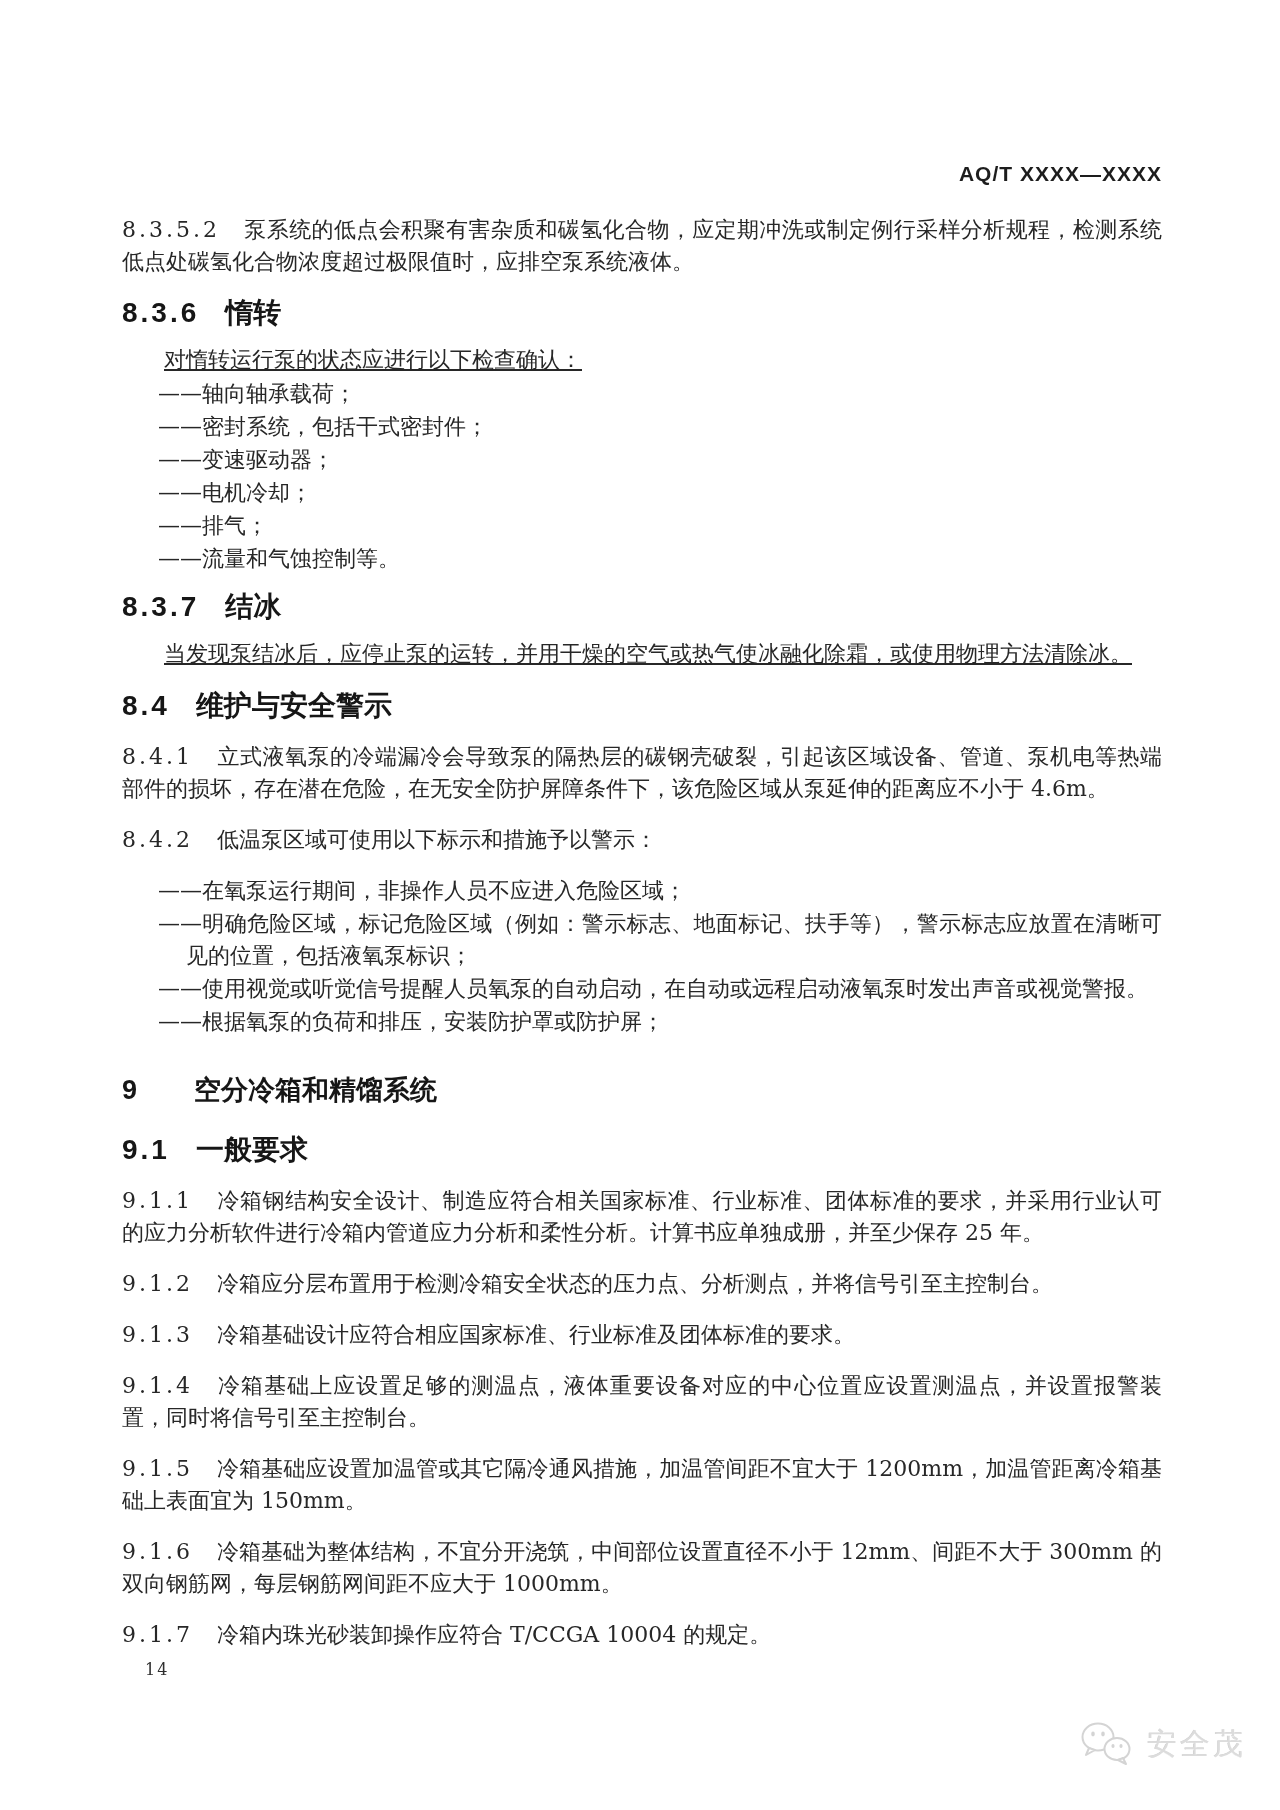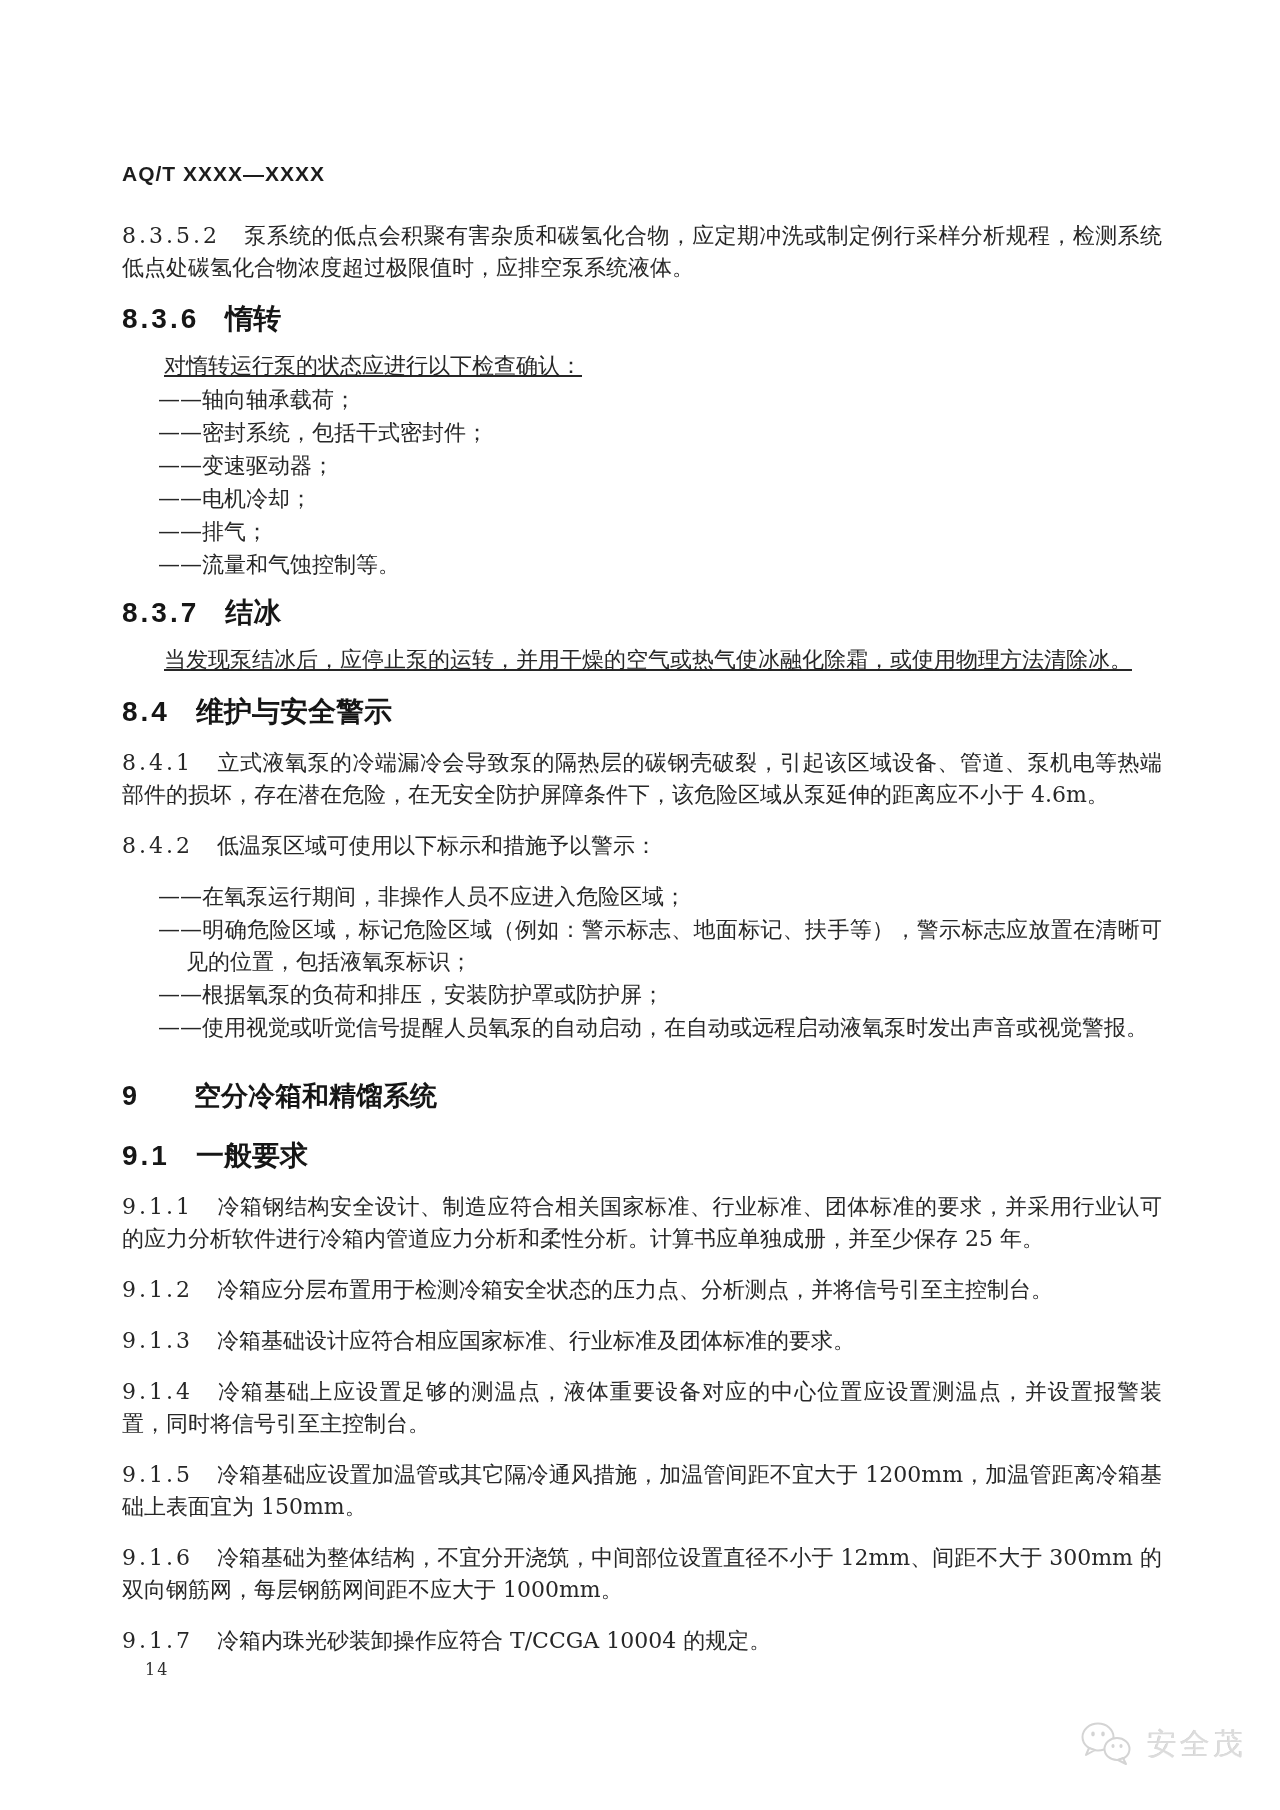--- a/index.html
+++ b/index.html
@@ -18,22 +18,22 @@
     line-height:32px;
     color:#272727;
     text-align:justify;
   }
   .doc-header{
     font-family:"Liberation Sans","DejaVu Sans",sans-serif;
     font-weight:bold;
     font-size:21px;
     letter-spacing:1px;
     color:#1d1d1d;
-    margin-bottom:30px;
-    text-align:left;
+    margin-bottom:24px;
+    text-align:right;
   }
   .doc p{margin:19px 0;}
   p.para{text-indent:42px;margin:2px 0;text-decoration:underline;}
   p.dash{padding-left:64px;text-indent:-28px;margin:1px 0;}
   p.clause .num{letter-spacing:3px;margin-right:24px;white-space:nowrap;}
   .hd{
     font-family:"Liberation Sans","DejaVu Sans",sans-serif;
     font-weight:bold;
     font-size:28px;
     line-height:32px;
@@ -86,22 +86,22 @@
       <p class="dash">——电机冷却；</p>
       <p class="dash">——排气；</p>
       <p class="dash">——流量和气蚀控制等。</p>
       <h3 class="hd hd3"><span class="hd-num">8.3.7</span><span class="hd-title">结冰</span></h3>
       <p class="para">当发现泵结冰后，应停止泵的运转，并用干燥的空气或热气使冰融化除霜，或使用物理方法清除冰。</p>
       <h2 class="hd hd2"><span class="hd-num">8.4</span><span class="hd-title">维护与安全警示</span></h2>
       <p class="clause"><span class="num">8.4.1</span><span class="txt">立式液氧泵的冷端漏冷会导致泵的隔热层的碳钢壳破裂，引起该区域设备、管道、泵机电等热端部件的损坏，存在潜在危险，在无安全防护屏障条件下，该危险区域从泵延伸的距离应不小于 4.6m。</span></p>
       <p class="clause"><span class="num">8.4.2</span><span class="txt">低温泵区域可使用以下标示和措施予以警示：</span></p>
       <p class="dash">——在氧泵运行期间，非操作人员不应进入危险区域；</p>
       <p class="dash">——明确危险区域，标记危险区域（例如：警示标志、地面标记、扶手等），警示标志应放置在清晰可见的位置，包括液氧泵标识；</p>
+      <p class="dash">——使用视觉或听觉信号提醒人员氧泵的自动启动，在自动或远程启动液氧泵时发出声音或视觉警报。</p>
       <p class="dash">——根据氧泵的负荷和排压，安装防护罩或防护屏；</p>
-      <p class="dash">——使用视觉或听觉信号提醒人员氧泵的自动启动，在自动或远程启动液氧泵时发出声音或视觉警报。</p>
       <h1 class="hd hd1"><span class="hd-num">9</span><span class="hd-title">空分冷箱和精馏系统</span></h1>
       <h2 class="hd hd2"><span class="hd-num">9.1</span><span class="hd-title">一般要求</span></h2>
       <p class="clause"><span class="num">9.1.1</span><span class="txt">冷箱钢结构安全设计、制造应符合相关国家标准、行业标准、团体标准的要求，并采用行业认可的应力分析软件进行冷箱内管道应力分析和柔性分析。计算书应单独成册，并至少保存 25 年。</span></p>
       <p class="clause"><span class="num">9.1.2</span><span class="txt">冷箱应分层布置用于检测冷箱安全状态的压力点、分析测点，并将信号引至主控制台。</span></p>
       <p class="clause"><span class="num">9.1.3</span><span class="txt">冷箱基础设计应符合相应国家标准、行业标准及团体标准的要求。</span></p>
       <p class="clause"><span class="num">9.1.4</span><span class="txt">冷箱基础上应设置足够的测温点，液体重要设备对应的中心位置应设置测温点，并设置报警装置，同时将信号引至主控制台。</span></p>
       <p class="clause"><span class="num">9.1.5</span><span class="txt">冷箱基础应设置加温管或其它隔冷通风措施，加温管间距不宜大于 1200mm，加温管距离冷箱基础上表面宜为 150mm。</span></p>
       <p class="clause"><span class="num">9.1.6</span><span class="txt">冷箱基础为整体结构，不宜分开浇筑，中间部位设置直径不小于 12mm、间距不大于 300mm 的双向钢筋网，每层钢筋网间距不应大于 1000mm。</span></p>
       <p class="clause"><span class="num">9.1.7</span><span class="txt">冷箱内珠光砂装卸操作应符合 T/CCGA 10004 的规定。</span></p>
     </div>

